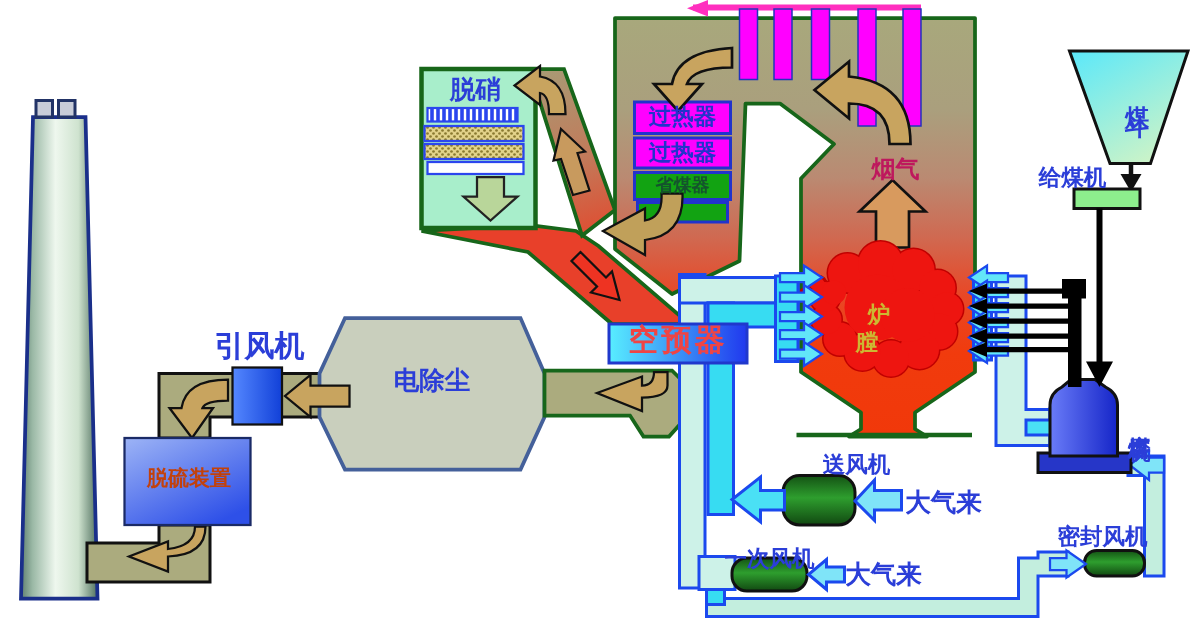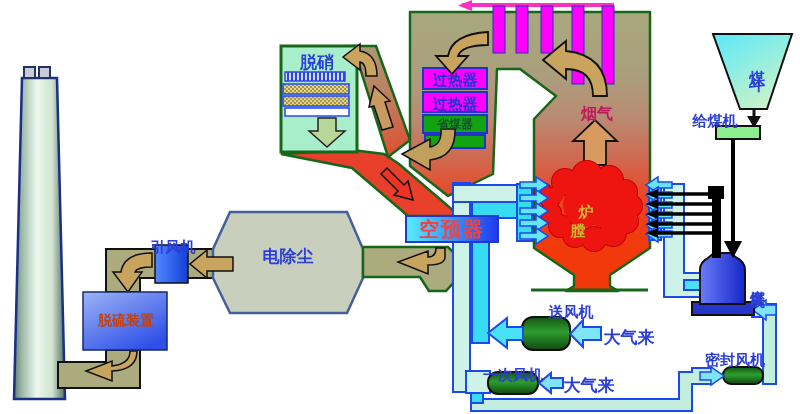--- a/index.html
+++ b/index.html
@@ -1,17 +1,17 @@
 <!DOCTYPE html>
 <html><head>
 <meta charset="utf-8">
 <style>
   html,body{margin:0;padding:0;background:#fff;}
   #stage{position:relative;width:800px;height:414px;background:#fff;overflow:hidden;
-         font-family:Liberation Sans, sans-serif;}
+         font-family:Liberation Mono, monospace;}
   #stage svg{position:absolute;left:0;top:0;}
   .lbl{position:absolute;transform:translate(-50%,-50%);font-weight:bold;color:#2b3ed8;
        white-space:nowrap;line-height:1;}
   .vlbl{position:absolute;transform:translate(-50%,-50%);font-weight:bold;color:#2b3ed8;
         writing-mode:vertical-rl;text-orientation:upright;white-space:nowrap;line-height:1;}
 </style>
 </head>
 <body>
 
 <div id="stage">
@@ -266,21 +266,21 @@
 
   <div class="lbl" style="left:317px;top:62px;font-size:17px;">脱硝</div>
   <div class="lbl" style="left:455px;top:79px;font-size:15px;color:#2233cc;">过热器</div>
   <div class="lbl" style="left:455px;top:103px;font-size:15px;color:#2233cc;">过热器</div>
   <div class="lbl" style="left:455px;top:124px;font-size:12px;color:#14532d;">省煤器</div>
   <div class="lbl" style="left:597px;top:114px;font-size:16px;color:#be185d;">烟气</div>
   <div class="lbl" style="left:586px;top:211px;font-size:15px;color:#ccb832;">炉</div>
   <div class="lbl" style="left:578px;top:230px;font-size:15px;color:#ccb832;">膛</div>
   <div class="lbl" style="left:452px;top:229px;font-size:20px;color:#ef4444;letter-spacing:2px;">空预器</div>
   <div class="lbl" style="left:288px;top:256px;font-size:17px;">电除尘</div>
-  <div class="lbl" style="left:173px;top:246px;font-size:15px;">引风机</div>
+  <div class="lbl" style="left:173px;top:233px;font-size:20px;">引风机</div>
   <div class="lbl" style="left:126px;top:320px;font-size:14px;color:#c2410c;">脱硫装置</div>
   <div class="vlbl" style="left:757px;top:63px;font-size:16px;letter-spacing:6px;">煤斗</div>
   <div class="lbl" style="left:715px;top:120px;font-size:15px;">给煤机</div>
   <div class="vlbl" style="left:758px;top:280px;font-size:15px;letter-spacing:2px;">磨煤机</div>
   <div class="lbl" style="left:543px;top:311px;font-size:15px;margin-left:28px;">送风机</div>
   <div class="lbl" style="left:513px;top:374px;font-size:15px;">一次风机</div>
   <div class="lbl" style="left:735px;top:359px;font-size:15px;">密封风机</div>
   <div class="lbl" style="left:629px;top:337px;font-size:17px;">大气来</div>
   <div class="lbl" style="left:589px;top:385px;font-size:17px;">大气来</div>
 </div>

